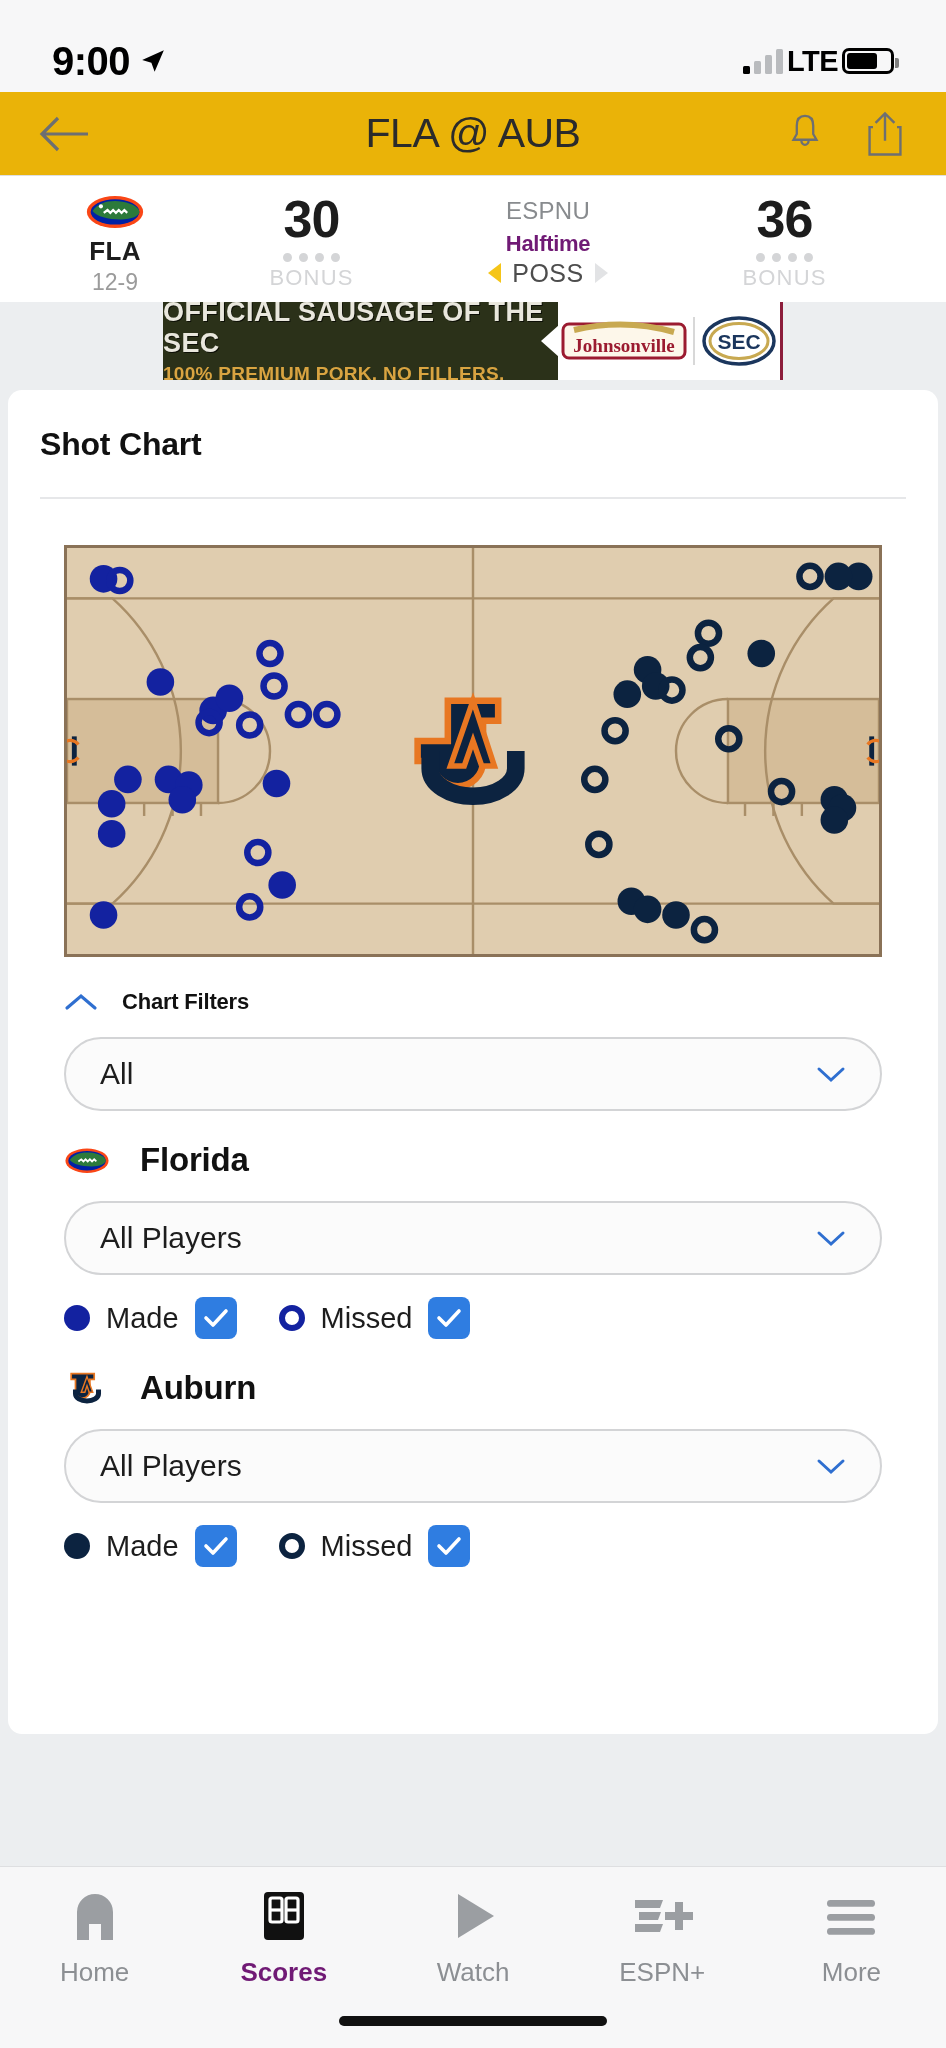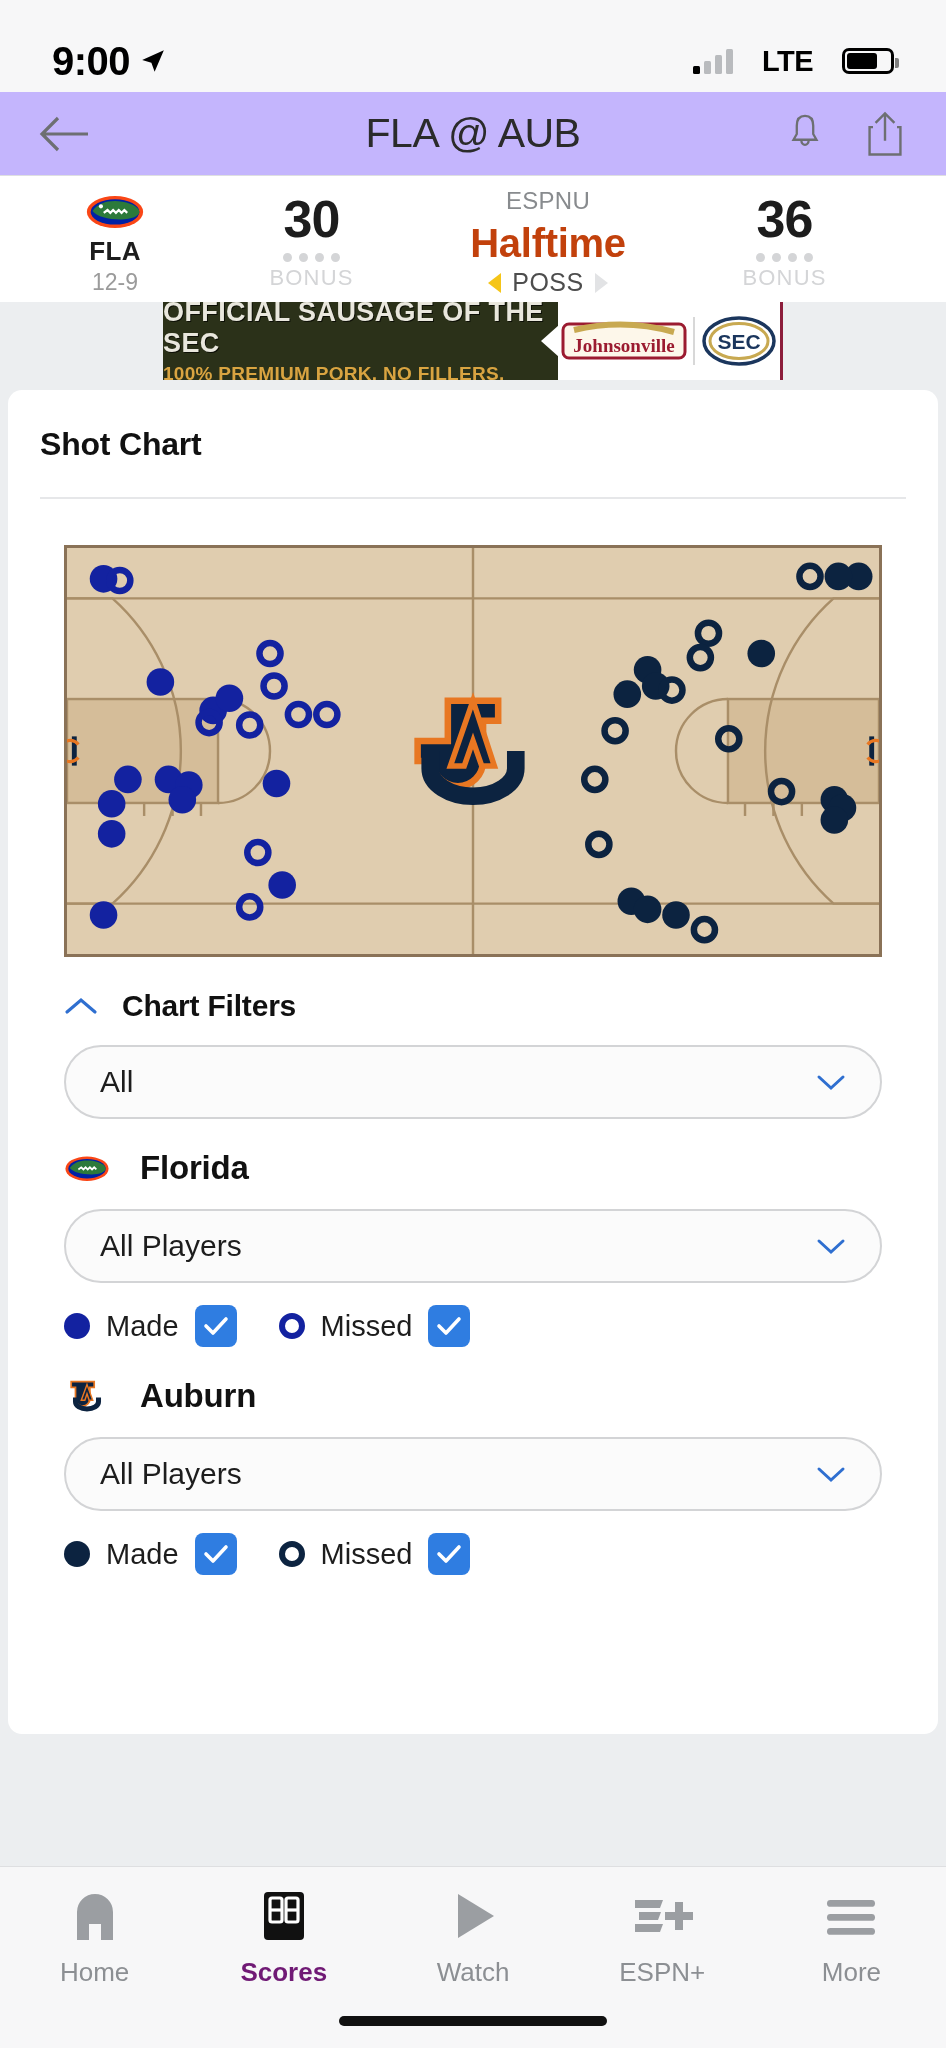--- a/index.html
+++ b/index.html
@@ -13,37 +13,37 @@
 
   
   .statusbar {
     height: 92px; background: #f7f7f8;
     display: flex; align-items: center; justify-content: space-between;
     padding: 30px 52px 0 52px;
   }
   .clock { font-size: 40px; font-weight: 600; color: #000; letter-spacing: -0.5px;
            display:flex; align-items:center; gap:10px; }
   .loc-arrow { width: 26px; height: 26px; display:block; }
-  .status-right { display: flex; align-items: center; gap: 29px; }
+  .status-right { display: flex; align-items: center; gap: 4px; }
   .bars { display: flex; align-items: flex-end; gap: 4px; height: 26px; }
   .bars i { width: 7px; background: #b9bbbe; border-radius: 1.5px; display:block; }
   .bars i:nth-child(1){ height: 8px; background:#000; }
   .bars i:nth-child(2){ height: 13px; }
   .bars i:nth-child(3){ height: 19px; }
   .bars i:nth-child(4){ height: 25px; }
   .lte { font-size: 29px; font-weight: 600; color:#000; letter-spacing:-0.5px; }
   .battery { width: 52px; height: 26px; border: 3px solid #000; border-radius: 7px;
              position: relative; padding: 2px; }
   .battery::after { content:""; position:absolute; right:-8px; top:7px; width:4px;
                     height:10px; background:#7f7f7f; border-radius:0 2px 2px 0; }
   .battery span { display:block; height:100%; width:72%; background:#000; border-radius:3px; }
 
   
   .navbar {
-    height: 84px; background: #c4b5fd; position: relative;
+    height: 84px; background: #eab308; position: relative;
     display: flex; align-items: center; padding: 0 38px;
     border-bottom: 1px solid #dedfe1;
   }
   .nav-title {
     position: absolute; left: 0; right: 0; text-align: center;
     font-size: 41px; font-weight: 400; color: #2b2b2b; letter-spacing: -0.5px;
   }
   .nav-icons { margin-left: auto; display: flex; gap: 34px; z-index:2; }
   .icon-btn { width: 46px; height: 52px; display:flex; align-items:center; justify-content:center; }
   .back-arrow { width: 52px; height: 40px; z-index:2; }
@@ -57,21 +57,21 @@
   .team-logo { width: 60px; height: 46px; }
   .team-abbr { font-size: 26px; font-weight: 700; color: #1d1d1d; letter-spacing: 0.3px; }
   .team-rec { font-size: 23px; color: #9b9b9b; }
   .score-block { flex: 1; display:flex; flex-direction: column; align-items:center; }
   .score { font-size: 52px; font-weight: 700; color: #1d1d1d; line-height: 1.0; letter-spacing:-1px;}
   .bonus-dots { display:flex; gap: 7px; margin-top: 8px; }
   .bonus-dots i { width: 9px; height: 9px; border-radius:50%; background:#d4d5d7; display:block; }
   .bonus-label { font-size: 22px; color: #d4d5d7; letter-spacing: 1.2px; margin-top: 3px; }
   .mid-block { width: 230px; display:flex; flex-direction:column; align-items:center; }
   .network { font-size: 24px; color: #888b8e; letter-spacing: 0.3px; }
-  .gamestate { font-size: 40px; font-weight: 700; color: #c2410c; margin-top: 6px; letter-spacing:-0.3px;}
+  .gamestate { font-size: 22px; font-weight: 700; color: #701a75; margin-top: 6px; letter-spacing:-0.3px;}
   .poss-row { display:flex; align-items:center; gap: 11px; margin-top: 2px; }
   .poss-text { font-size: 25px; color: #4d4d4d; letter-spacing: 0.5px; }
   .tri-l { width:0;height:0;border-top:10px solid transparent;border-bottom:10px solid transparent;
            border-right:13px solid #f5c518; }
   .tri-r { width:0;height:0;border-top:10px solid transparent;border-bottom:10px solid transparent;
            border-left:13px solid #e2e3e5; }
 
   
   .ad-wrap { background:#eceef0; padding: 0 0 10px 0; display:flex; justify-content:center; }
   .ad { width: 620px; height: 78px; background:#fff; display:flex; overflow:hidden;
@@ -99,21 +99,21 @@
   .card-rule { height:2px; background:#e6e7e9; margin: 34px 32px 0 32px; }
 
   
   .court-wrap { margin: 46px 56px 0 56px; }
   .court { width: 100%; display:block; border: 3px solid #8a7257; }
 
   
   .filters { padding: 0 56px; }
   .filters-header { display:flex; align-items:center; gap: 24px; margin-top: 32px; }
   .chev-up { width: 34px; height: 20px; }
-  .filters-title { font-size: 30px; font-weight: 700; color:#111; letter-spacing:-0.2px; }
+  .filters-title { font-size: 22px; font-weight: 700; color:#111; letter-spacing:-0.2px; }
   .select {
     margin-top: 22px; height: 74px; border: 2px solid #d3d4d6; border-radius: 38px;
     background: #fbfbfb; display:flex; align-items:center; padding: 0 34px;
     position: relative;
   }
   .select-value { font-size: 30px; color:#1d1d1d; }
   .chev-down { position:absolute; right: 34px; width: 30px; height: 18px; }
   .team-row { display:flex; align-items:center; gap: 30px; margin-top: 30px; }
   .team-row .tlogo { width: 46px; height: 38px; }
   .team-row .tname { font-size: 33px; font-weight: 700; color:#111; letter-spacing:-0.2px; }

